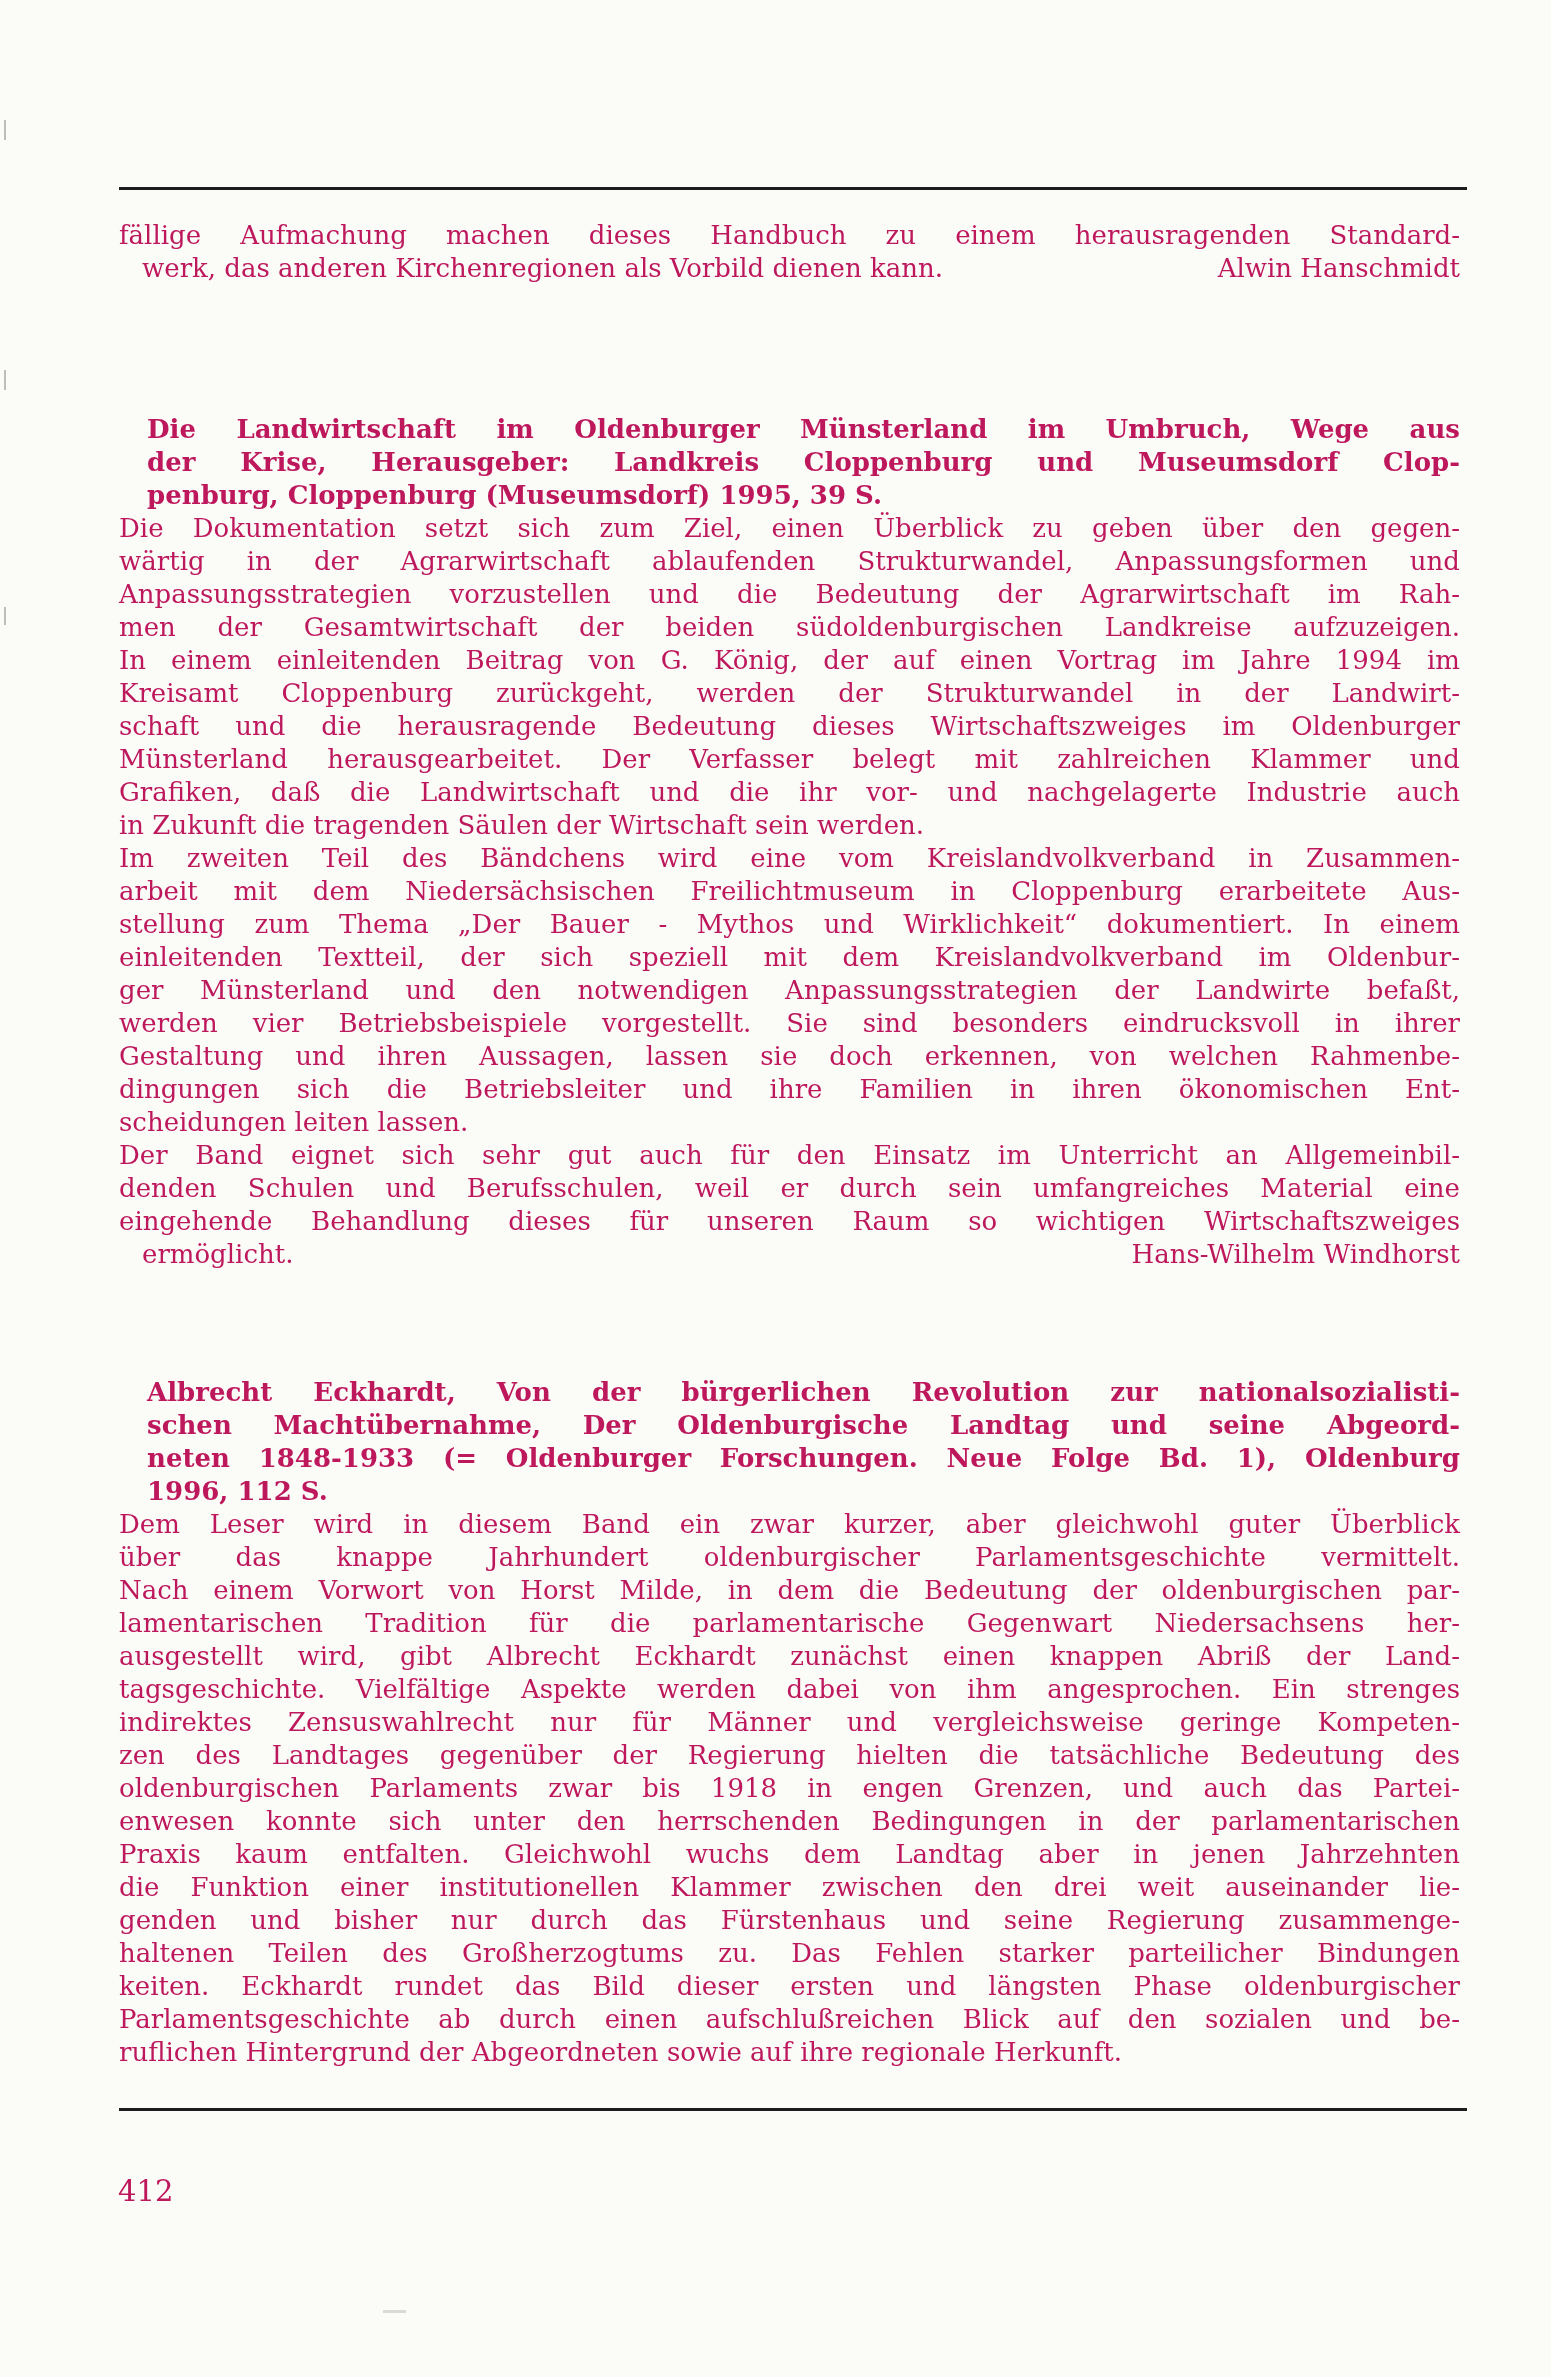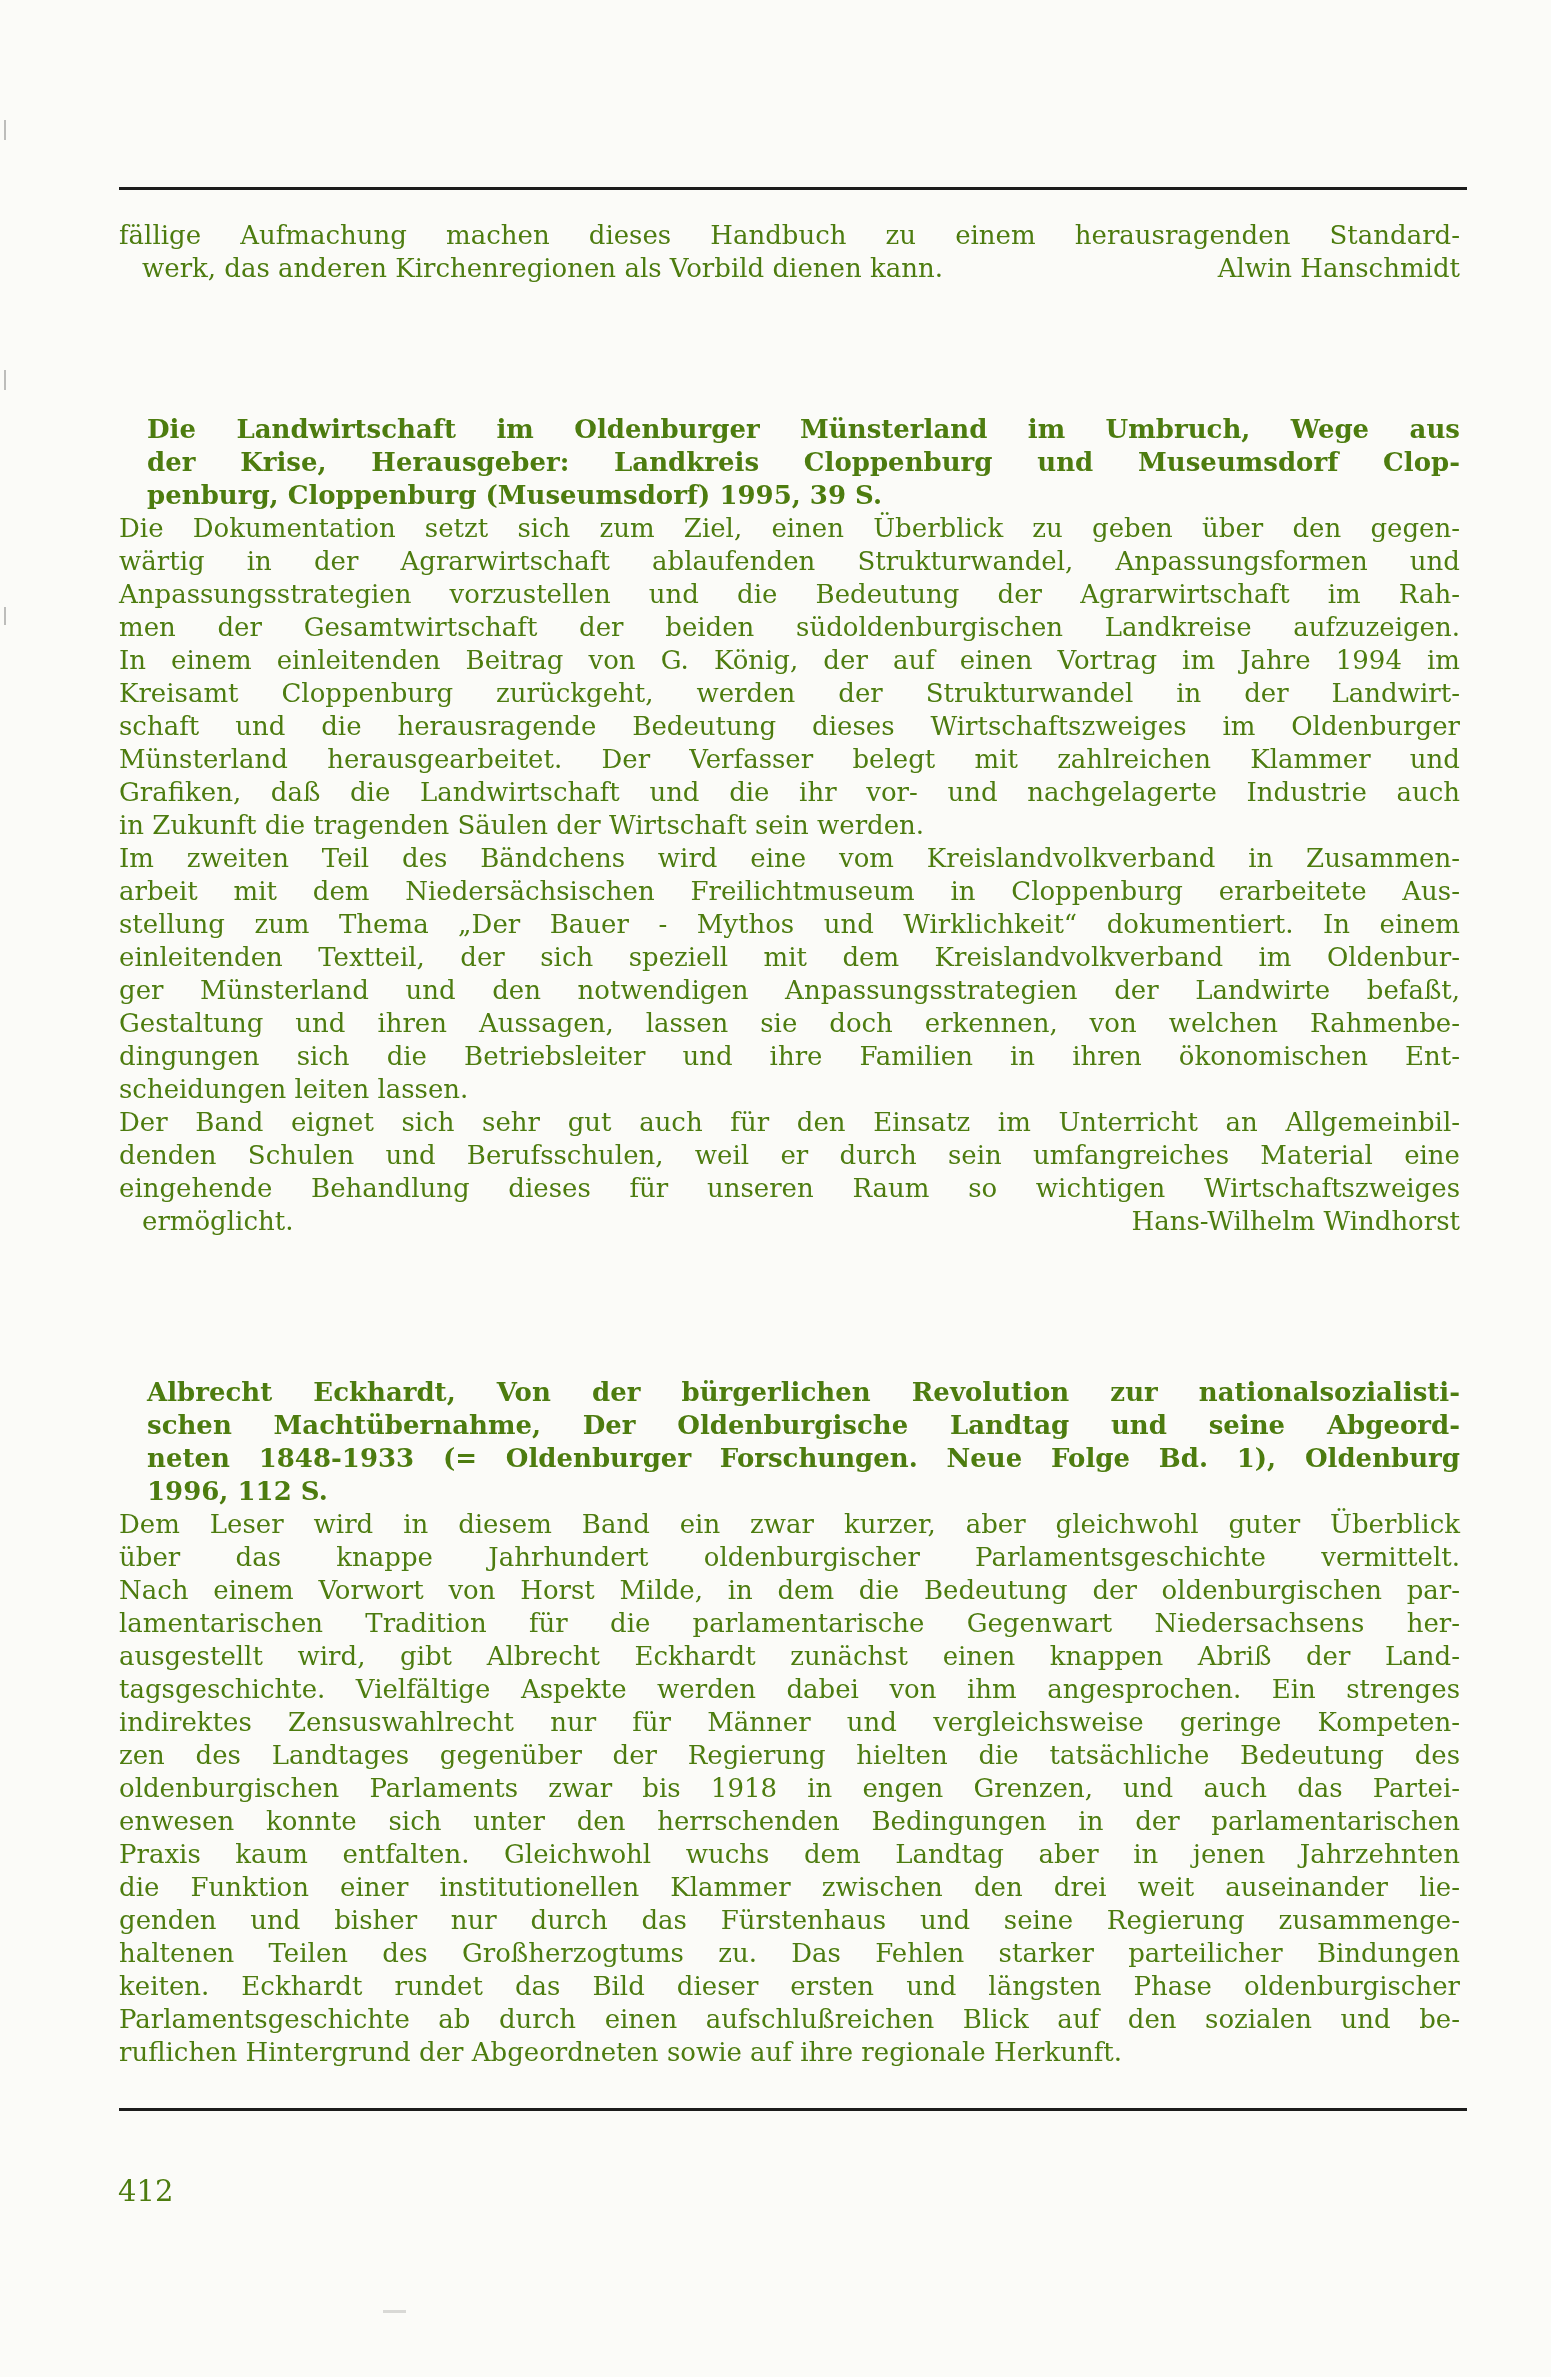--- a/index.html
+++ b/index.html
@@ -5,21 +5,21 @@
   html, body {
     margin: 0;
     padding: 0;
     background: #e8e8e6;
   }
   .page {
     position: relative;
     width: 1551px;
     height: 2377px;
     background: #fbfbf8;
-    color: #4d7c0f;
+    color: #be185d;
     font-family: "DejaVu Serif", "Liberation Serif", serif;
     font-size: 26px;
     line-height: 33px;
     overflow: hidden;
   }
   .rule {
     position: absolute;
     left: 119px;
     width: 1348px;
     height: 0;
@@ -108,20 +108,21 @@
       <div class="line">Kreisamt Cloppenburg zurückgeht, werden der Strukturwandel in der Landwirt-</div>
       <div class="line">schaft und die herausragende Bedeutung dieses Wirtschaftszweiges im Oldenburger</div>
       <div class="line">Münsterland herausgearbeitet. Der Verfasser belegt mit zahlreichen Klammer und</div>
       <div class="line">Grafiken, daß die Landwirtschaft und die ihr vor- und nachgelagerte Industrie auch</div>
       <div class="line end">in Zukunft die tragenden Säulen der Wirtschaft sein werden.</div>
       <div class="line">Im zweiten Teil des Bändchens wird eine vom Kreislandvolkverband in Zusammen-</div>
       <div class="line">arbeit mit dem Niedersächsischen Freilichtmuseum in Cloppenburg erarbeitete Aus-</div>
       <div class="line">stellung zum Thema „Der Bauer - Mythos und Wirklichkeit“ dokumentiert. In einem</div>
       <div class="line">einleitenden Textteil, der sich speziell mit dem Kreislandvolkverband im Oldenbur-</div>
       <div class="line">ger Münsterland und den notwendigen Anpassungsstrategien der Landwirte befaßt,</div>
+      <div class="line">werden vier Betriebsbeispiele vorgestellt. Sie sind besonders eindrucksvoll in ihrer</div>
       <div class="line">Gestaltung und ihren Aussagen, lassen sie doch erkennen, von welchen Rahmenbe-</div>
       <div class="line">dingungen sich die Betriebsleiter und ihre Familien in ihren ökonomischen Ent-</div>
       <div class="line end">scheidungen leiten lassen.</div>
       <div class="line">Der Band eignet sich sehr gut auch für den Einsatz im Unterricht an Allgemeinbil-</div>
       <div class="line">denden Schulen und Berufsschulen, weil er durch sein umfangreiches Material eine</div>
       <div class="line">eingehende Behandlung dieses für unseren Raum so wichtigen Wirtschaftszweiges</div>
       <div class="sigrow">
         <span>ermöglicht.</span>
         <span class="sig">Hans-Wilhelm Windhorst</span>
       </div>

